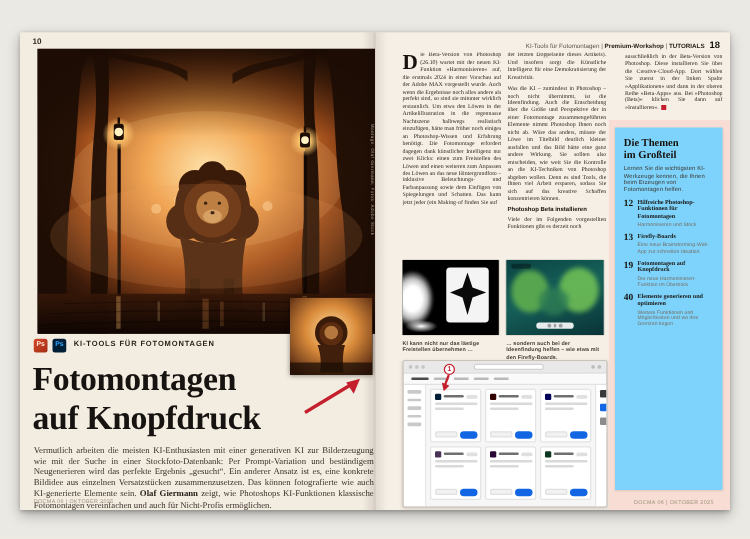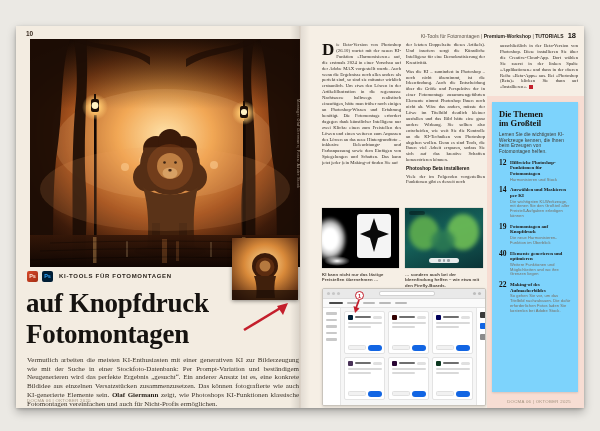--- a/index.html
+++ b/index.html
@@ -275,22 +275,22 @@
       <path d="M8,32 L46,9" stroke="#c41f2c" stroke-width="2.6" fill="none"></path>
       <path d="M52,5 L41,8 L47,17 Z" fill="#c41f2c"></path>
     </svg>
 
     <div class="abs kicker-row">
       <span class="ps-badge ps-beta">Ps</span>
       <span class="ps-badge ps-std">Ps</span>
       <span class="kicker-label">KI-TOOLS FÜR FOTOMONTAGEN</span>
     </div>
     <div class="abs big-title">
+      <div>Fotomontagen</div>
       <div>auf Knopfdruck</div>
-      <div>Fotomontagen</div>
     </div>
 
     <div class="abs intro"><span>Vermutlich arbeiten die meisten KI-Enthusiasten mit einer generativen KI zur Bilderzeugung wie mit der Suche in einer Stockfoto-Datenbank: Per Prompt-Variation und beständigem Neugenerieren wird das perfekte Ergebnis „gesucht“. Ein anderer Ansatz ist es, eine konkrete Bildidee aus einzelnen Versatzstücken zusammenzusetzen. Das können fotografierte wie auch KI-generierte Elemente sein. </span><b>Olaf Giermann</b><span> zeigt, wie Photoshops KI-Funktionen klassische Fotomontagen vereinfachen und auch für Nicht-Profis ermöglichen.</span></div>
 
     <div class="abs folio folio-left">DOCMA 06 | OKTOBER 2025</div>
   </div>
 
   <div class="page-right">
     <div class="abs rp-header"><span>KI-Tools für Fotomontagen | </span><b>Premium-Workshop</b><span> | </span><b>TUTORIALS</b><span class="pn">18</span></div>
 
@@ -464,46 +464,39 @@
       <div class="toc-intro">Lernen Sie die wichtigsten KI-Werkzeuge kennen, die Ihnen beim Erzeugen von Fotomontagen helfen.</div>
 
       <div class="toc-item">
         <div class="toc-num">12</div>
         <div class="toc-body">
             <div class="toc-head">Hilfreiche Photoshop-Funktionen für Fotomontagen</div>
         <div class="toc-sub">Harmonisieren und Stock</div>
           </div>
       </div>
       <div class="toc-item">
-        <div class="toc-num">14</div>
+        <div class="toc-num">13</div>
         <div class="toc-body">
-            <div class="toc-head">Auswählen und Maskieren per KI</div>
-        <div class="toc-sub">Die wichtigsten KI-Werkzeuge, mit denen Sie den Großteil aller Freistell-Aufgaben erledigen können</div>
+            <div class="toc-head">Firefly-Boards</div>
+        <div class="toc-sub">Eine neue Brainstorming-Web-App zur schnellen Ideation</div>
           </div>
       </div>
       <div class="toc-item">
         <div class="toc-num">19</div>
         <div class="toc-body">
             <div class="toc-head">Fotomontagen auf Knopfdruck</div>
         <div class="toc-sub">Die neue Harmonisieren-Funktion im Überblick</div>
           </div>
       </div>
       <div class="toc-item">
         <div class="toc-num">40</div>
         <div class="toc-body">
             <div class="toc-head">Elemente generieren und optimieren</div>
         <div class="toc-sub">Weitere Funktionen und Möglichkeiten und wo ihre Grenzen liegen</div>
           </div>
       </div>
-      <div class="toc-item">
-        <div class="toc-num">22</div>
-        <div class="toc-body">
-            <div class="toc-head">Making-of des Aufmacherbildes</div>
-        <div class="toc-sub">So gehen Sie vor, um das Titelbild nachzubauen. Die dafür erforderlichen Fotos laden Sie kostenlos bei Adobe Stock.</div>
-          </div>
-      </div>
     </div>
 
     <div class="abs folio folio-right">DOCMA 06 | OKTOBER 2025</div>
   </div>
 
   <div class="spine"></div>
 </div>
 
 </body></html>

